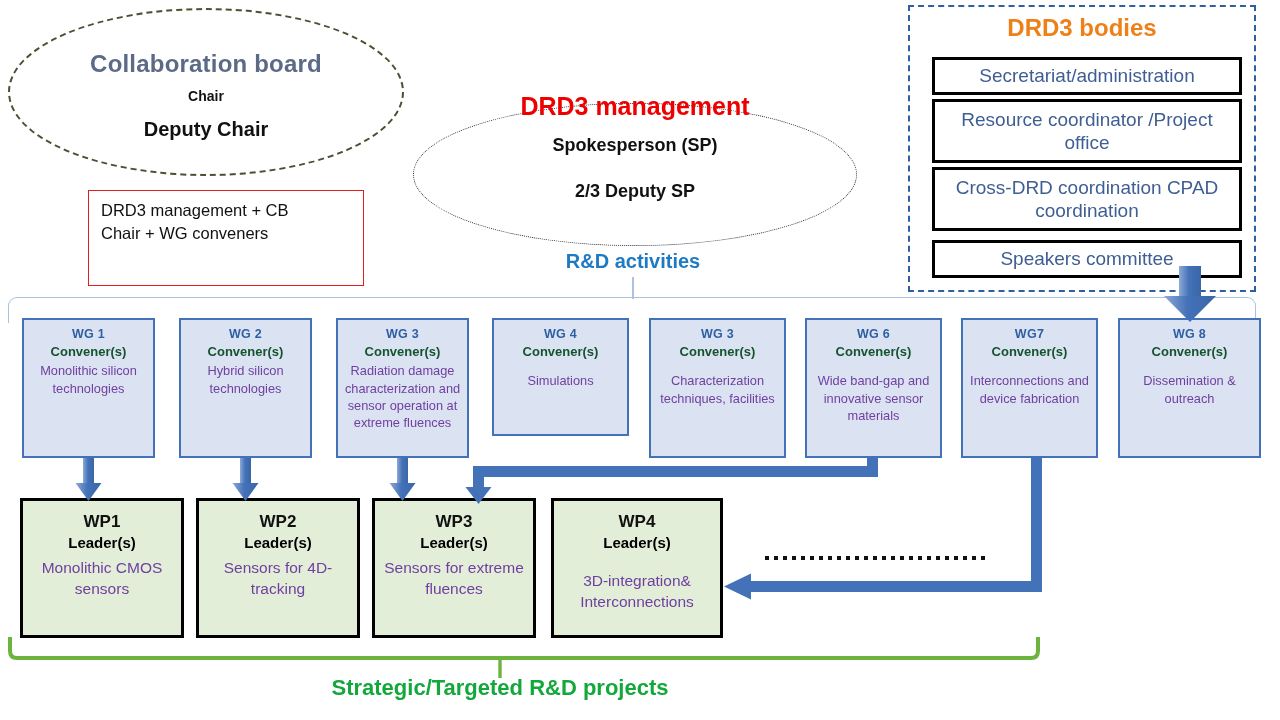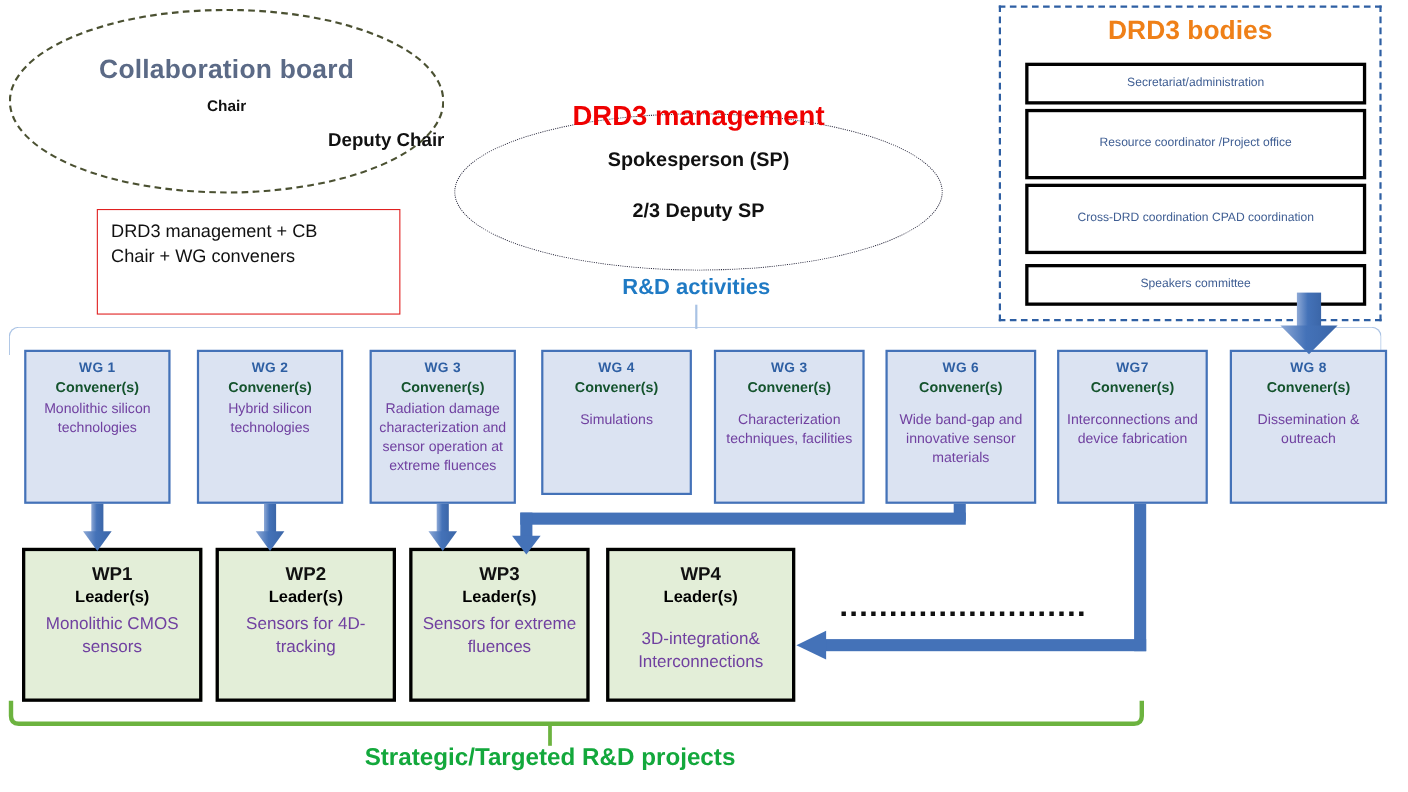--- a/index.html
+++ b/index.html
@@ -14,21 +14,21 @@
   
   #cb-ellipse{
     left:8px;top:8px;width:396px;height:168px;
     border:2px dashed #4a5031;border-radius:50%;
   }
   #cb-title{
     left:8px;top:50px;width:396px;text-align:center;
     font-size:24px;font-weight:bold;color:#5b6a86;letter-spacing:.2px;
   }
   #cb-chair{left:8px;top:88px;width:396px;text-align:center;font-size:14px;font-weight:bold;color:#111;}
-  #cb-deputy{left:8px;top:118px;width:396px;text-align:right;font-size:17px;font-weight:bold;color:#111;}
+  #cb-deputy{left:8px;top:118px;width:396px;text-align:center;font-size:20px;font-weight:bold;color:#111;}
 
   
   #steering{
     left:88px;top:190px;width:276px;height:96px;
     border:1.6px solid #e02020;background:#fff;
     padding:8px 12px 0 12px;
   }
   #steering div{font-size:16.5px;color:#111;line-height:1.38;text-align:left;white-space:nowrap;}
 
   
@@ -51,21 +51,21 @@
     left:908px;top:5px;width:348px;height:287px;
     border:2.5px dashed #2e5fa3;background:#fff;
   }
   #bodies-title{
     left:908px;top:14px;width:348px;text-align:center;
     font-size:24px;font-weight:bold;color:#ef8018;
   }
   .body-box{
     border:3px solid #000;background:#fff;
     display:flex;align-items:center;justify-content:center;text-align:center;
-    color:#3f5e93;font-size:11px;line-height:1.22;padding:0 6px;
+    color:#3f5e93;font-size:19px;line-height:1.22;padding:0 6px;
   }
   #body-0{left:932px;top:57px;width:310px;height:38px;}
   #body-1{left:932px;top:99px;width:310px;height:64px;}
   #body-2{left:932px;top:167px;width:310px;height:64px;}
   #body-3{left:932px;top:240px;width:310px;height:38px;}
 
   
   #wg-bracket{
     left:8px;top:297px;width:1248px;height:26px;
     border:1.4px solid #a9c2e4;border-bottom:none;
@@ -137,21 +137,21 @@
     <div class="abs ctr wg-box" style="left: 179px; top: 318px; width: 133px; height: 140px;">
       <div class="wg-num">WG 2</div>
       <div class="wg-conv">Convener(s)</div>
       <div class="wg-desc">Hybrid silicon technologies</div>
     </div>
     <div class="abs ctr wg-box" style="left: 336px; top: 318px; width: 133px; height: 140px;">
       <div class="wg-num">WG 3</div>
       <div class="wg-conv">Convener(s)</div>
       <div class="wg-desc">Radiation damage characterization and sensor operation at extreme fluences</div>
     </div>
-    <div class="abs ctr wg-box" style="left: 492px; top: 318px; width: 137px; height: 132px;">
+    <div class="abs ctr wg-box" style="left: 492px; top: 318px; width: 137px; height: 118px;">
       <div class="wg-num">WG 4</div>
       <div class="wg-conv">Convener(s)</div>
       <div class="wg-desc" style="margin-top: 12px;">Simulations</div>
     </div>
     <div class="abs ctr wg-box" style="left: 649px; top: 318px; width: 137px; height: 140px;">
       <div class="wg-num">WG 3</div>
       <div class="wg-conv">Convener(s)</div>
       <div class="wg-desc" style="margin-top: 12px;">Characterization techniques, facilities</div>
     </div>
     <div class="abs ctr wg-box" style="left: 805px; top: 318px; width: 137px; height: 140px;">

